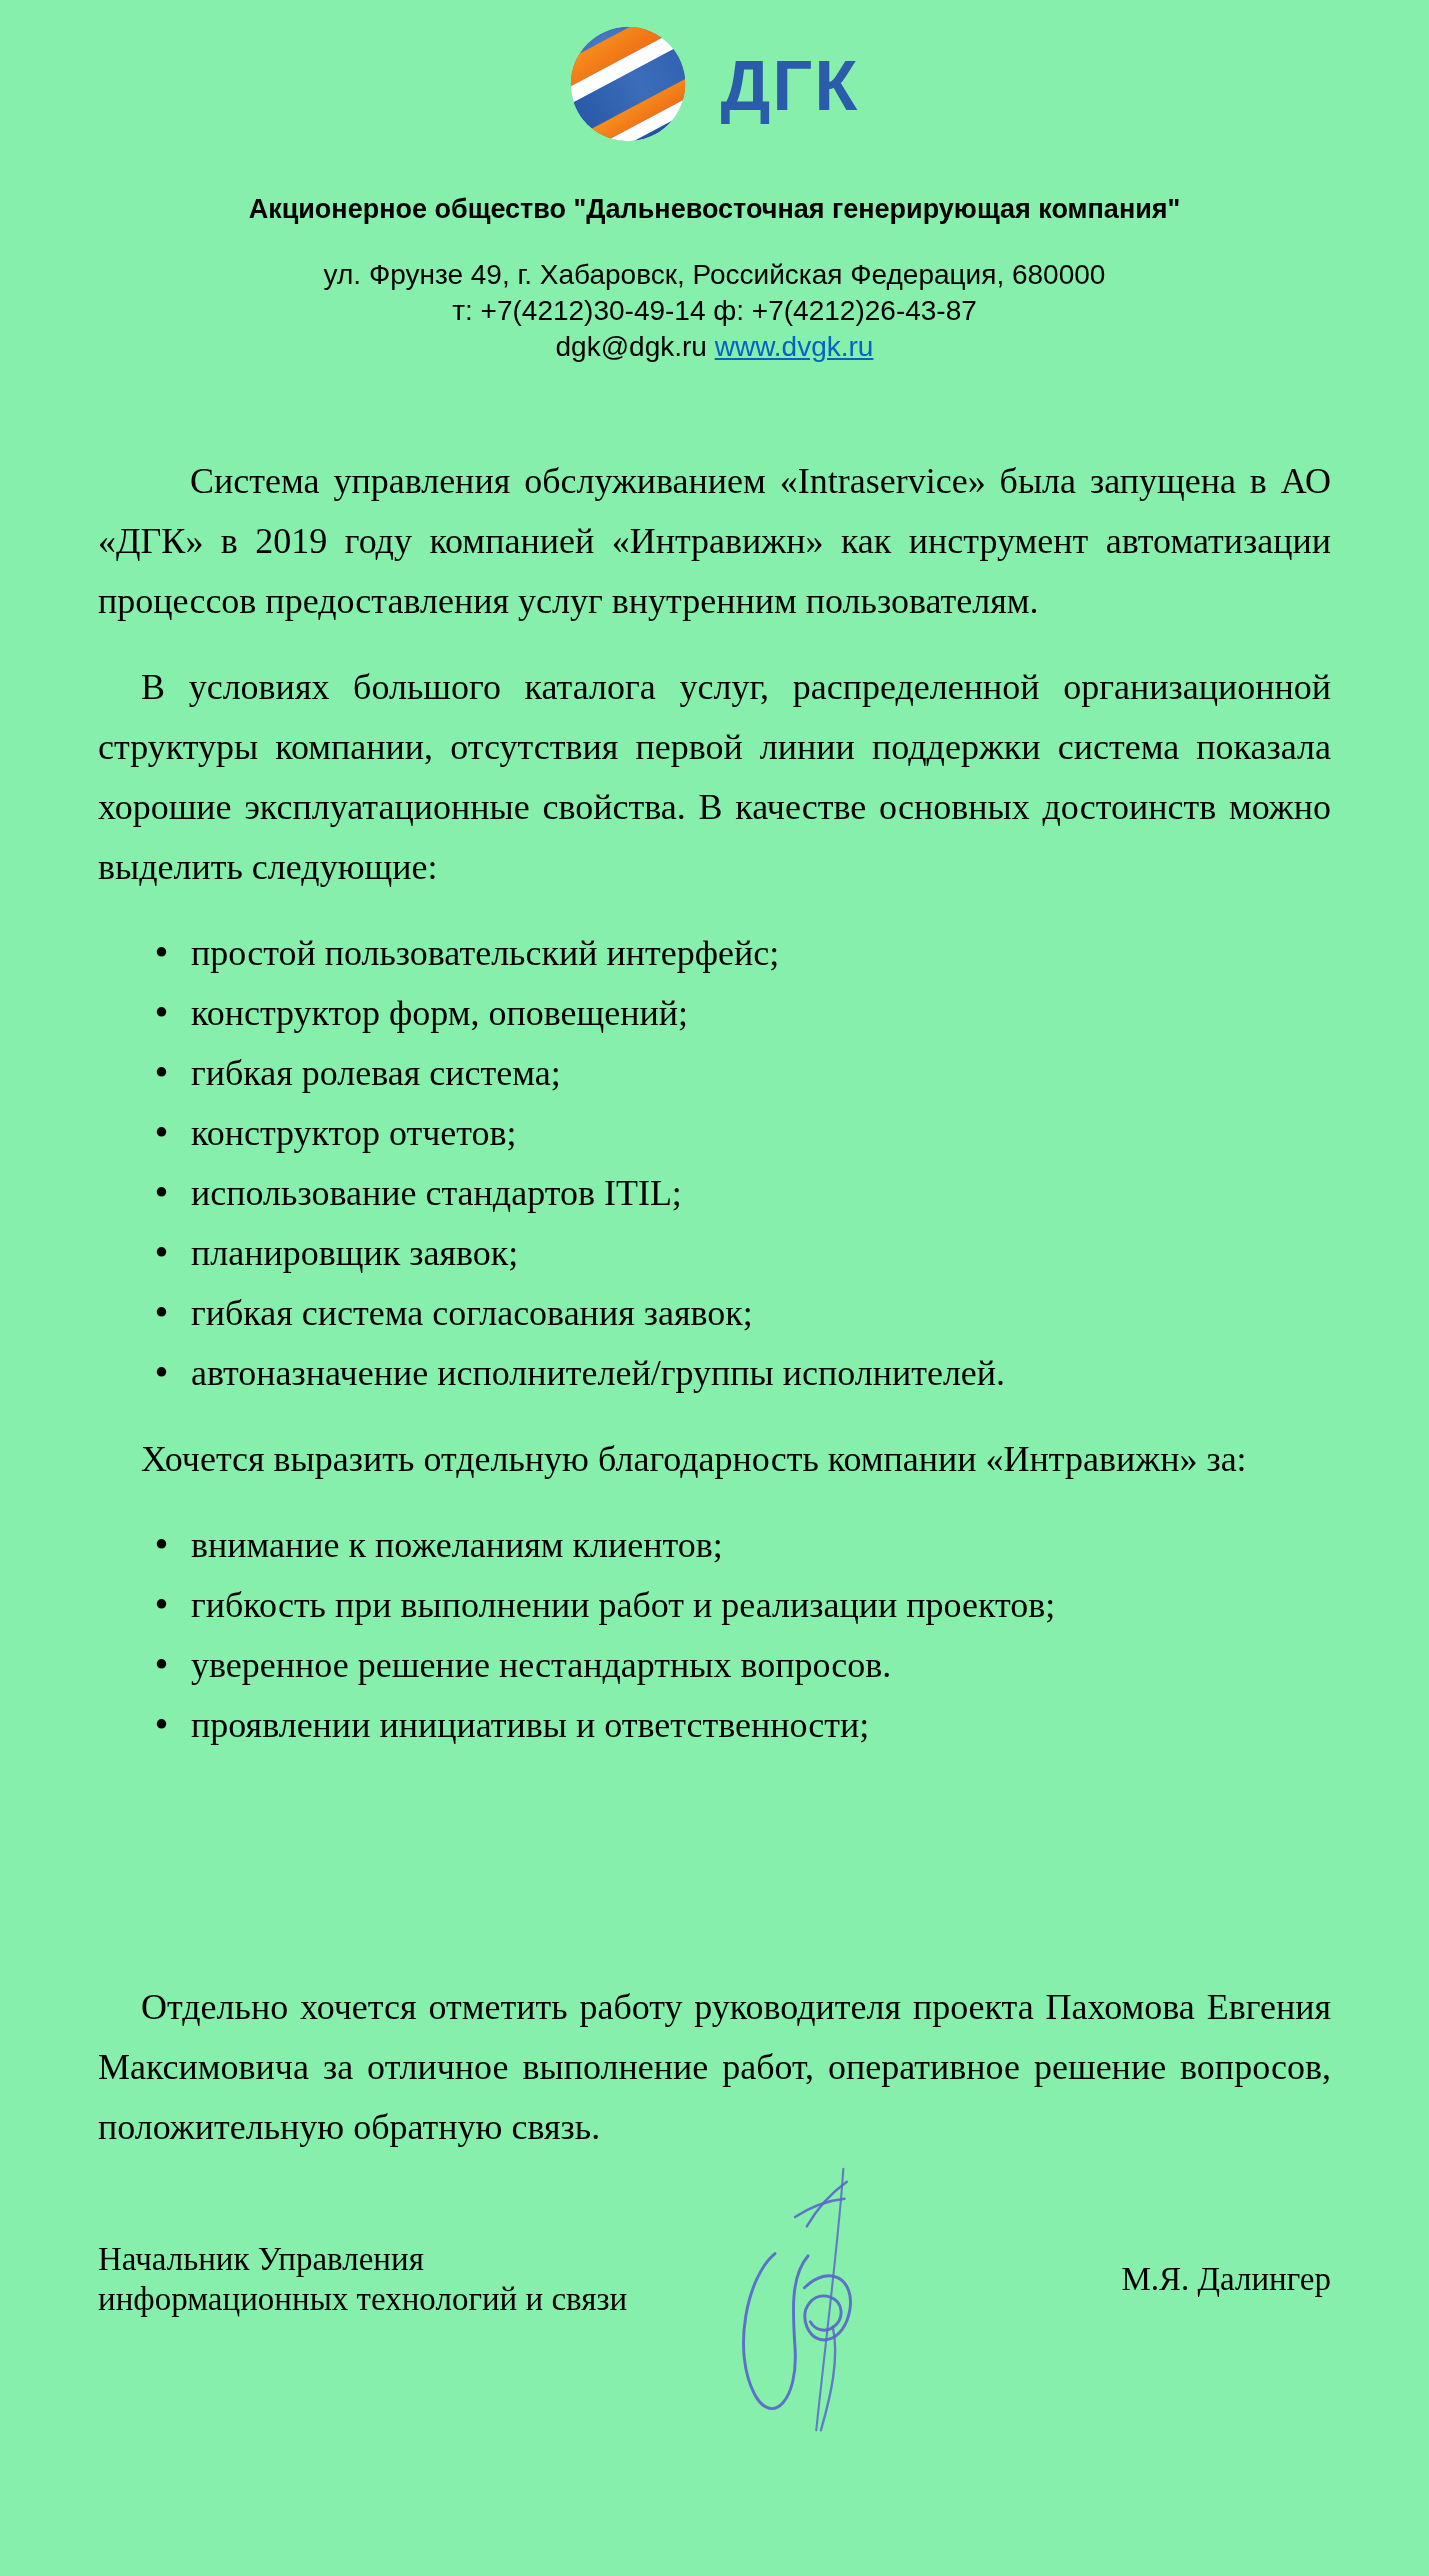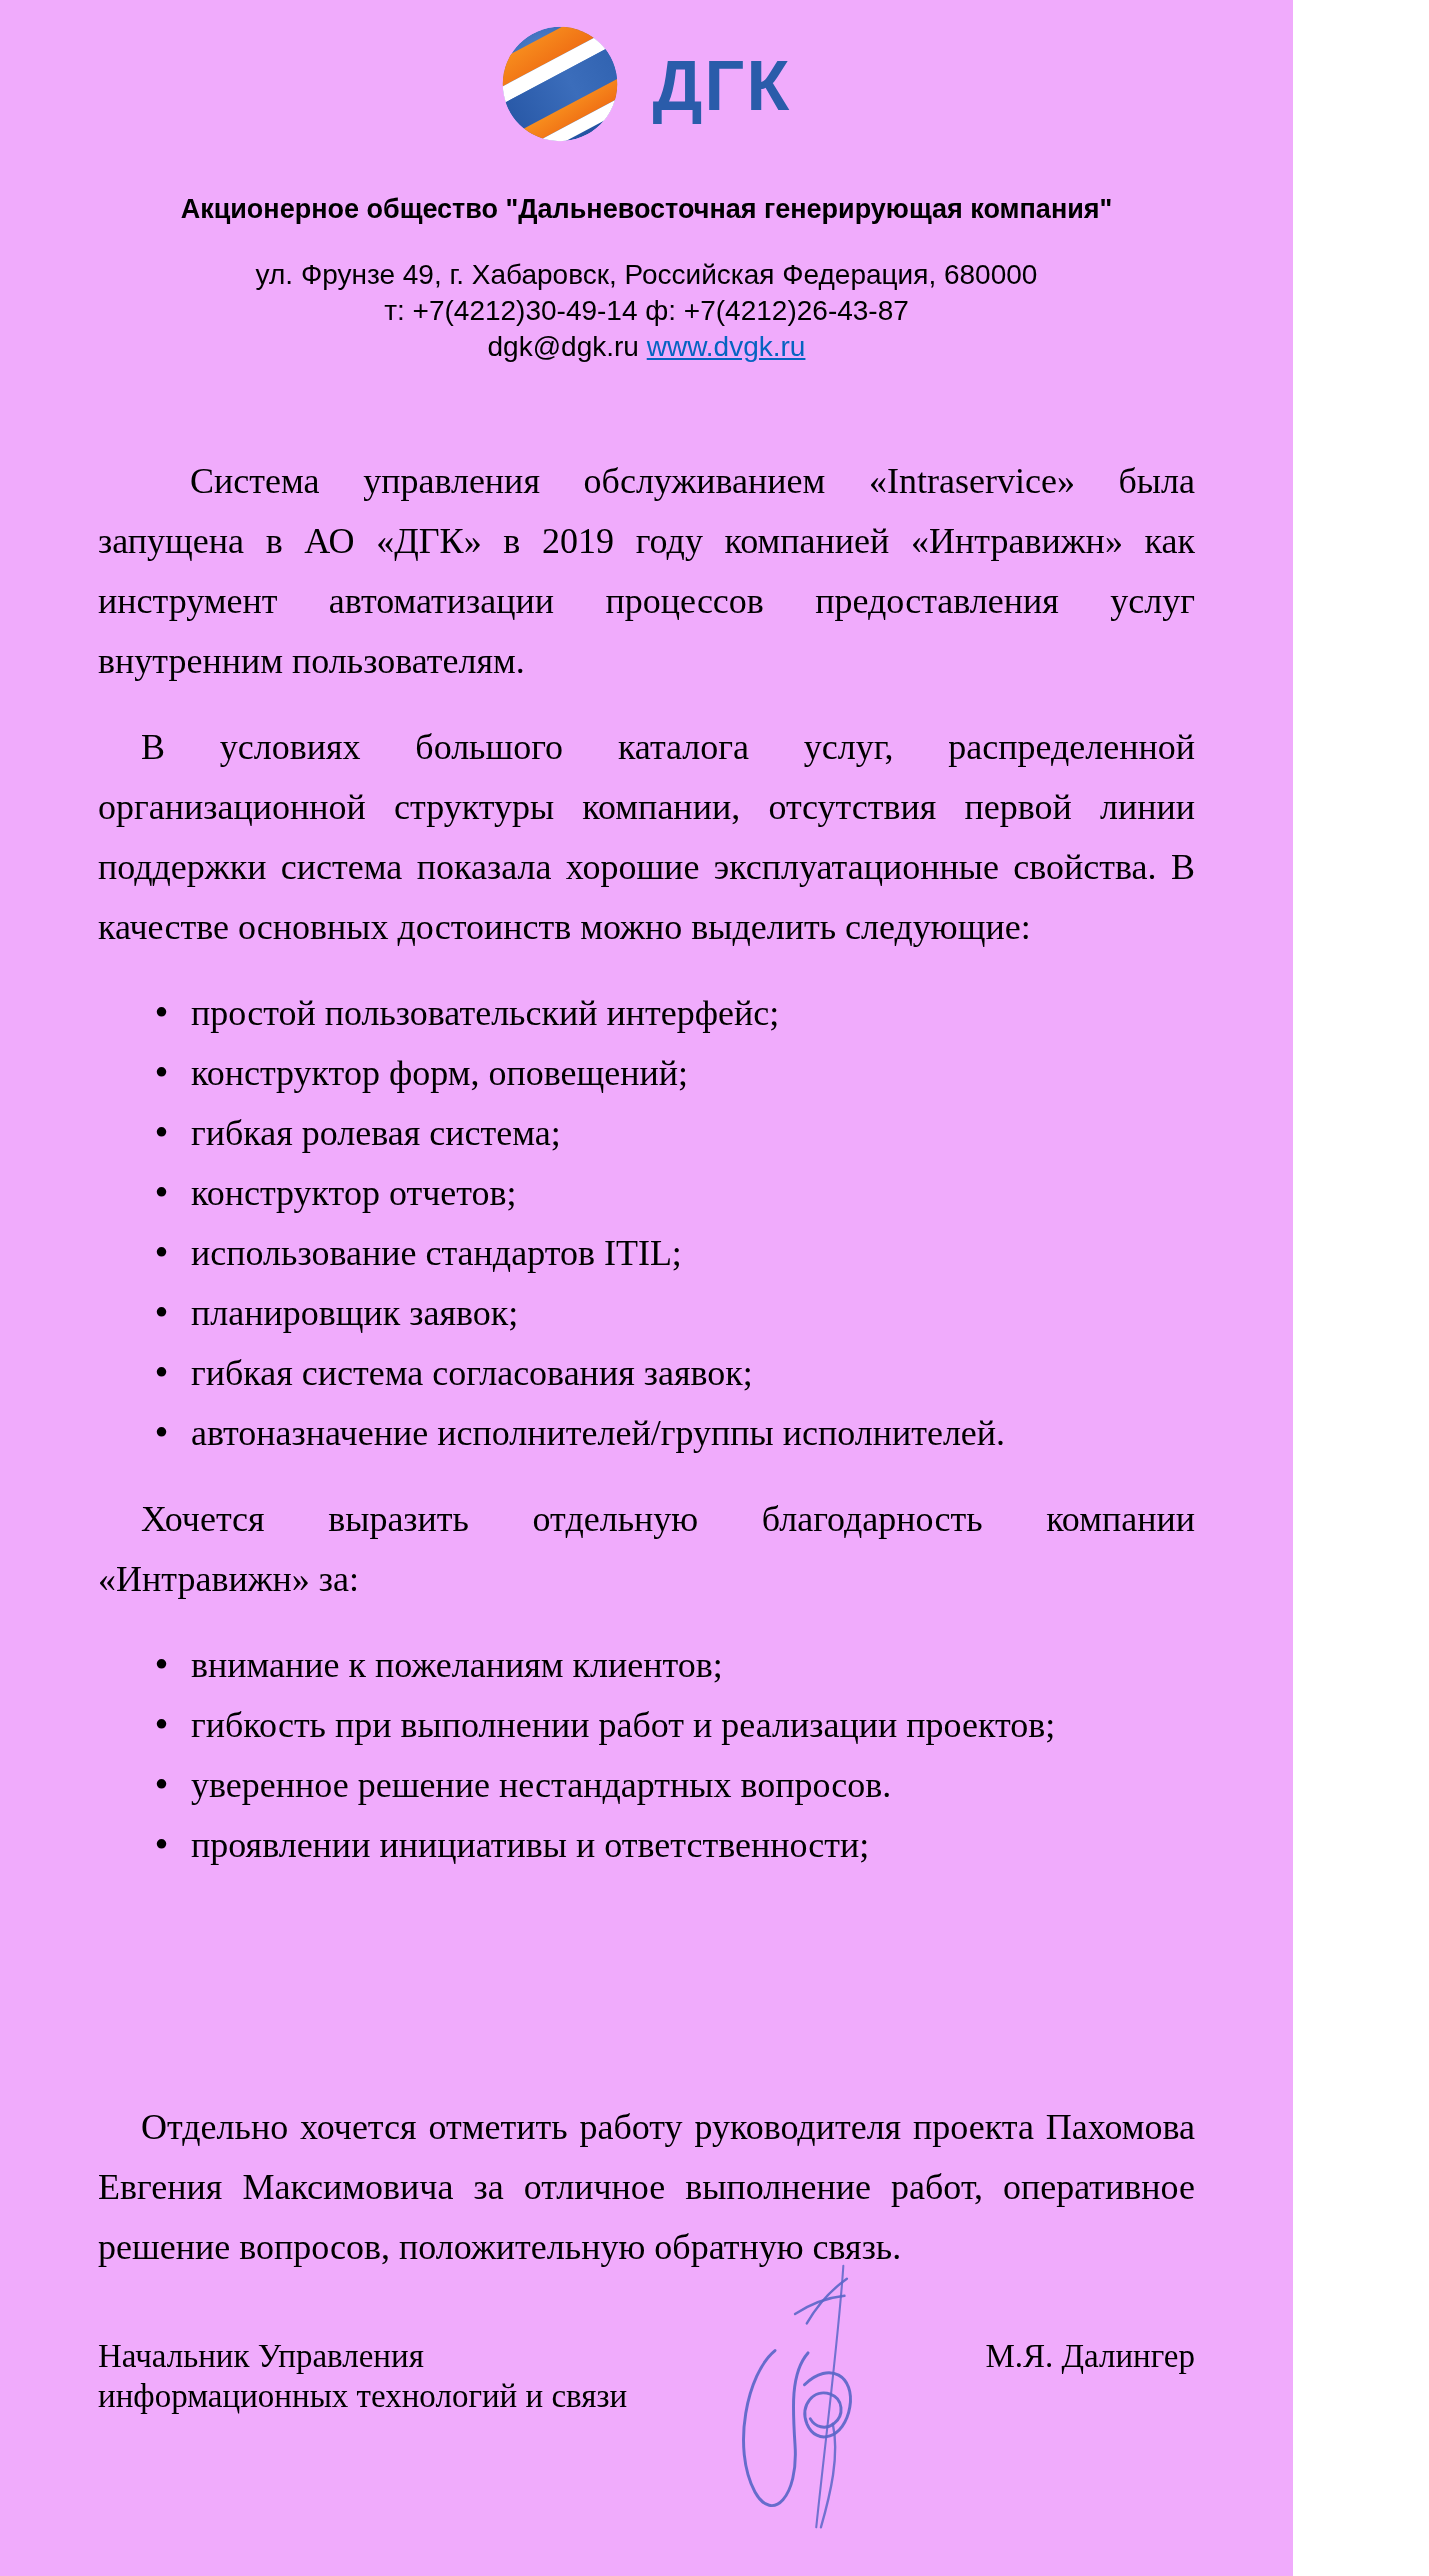--- a/index.html
+++ b/index.html
@@ -1,18 +1,18 @@
 <!DOCTYPE html>
 <html lang="ru" style="font-size:9.2px"><head>
 <meta charset="utf-8">
 <style>
   html,body{margin:0;padding:0;background:#ffffff;}
   .page{
-    width:1293px;height:2576px;box-sizing:border-box;
-    padding:23px 98px 0 98px;position:relative;background:#f0abfc;
+    width:1429px;height:2576px;box-sizing:border-box;
+    padding:23px 98px 0 98px;position:relative;background:#86efac;
     color:#000;overflow:hidden;
   }
   
   .logo-row{display:flex;justify-content:center;align-items:center;gap:33px;height:122px;}
   .logo-text{
     font-family:"Liberation Sans",sans-serif;font-weight:bold;
     font-size:70px;color:#2a5caa;letter-spacing:2.3px;line-height:1;
     padding-top:3.5px;
   }
   .company-name{
@@ -34,21 +34,21 @@
   ul.doc-list{list-style:none;margin:0 0 26px 0;padding:0 0 0 46px;}
   ul.doc-list li{position:relative;padding-left:47px;line-height:60px;}
   ul.doc-list li .bullet{
     position:absolute;left:0;top:0;width:35px;text-align:center;
     font-family:"Liberation Serif",serif;
   }
   ul.doc-list li .bullet::before{content:"\2022";font-size:40px;}
   p.pm-paragraph{margin-top:222px;}
   
   .signature-row{
-    margin-top:59px;display:flex;align-items:flex-start;position:relative;
+    margin-top:82px;display:flex;align-items:center;position:relative;
     font-family:"Liberation Serif",serif;font-size:33px;line-height:40px;gap:12px;
   }
   .signature-position{white-space:nowrap;}
   .signature-name{margin-left:auto;white-space:nowrap;}
   .signature-art{position:absolute;left:622px;top:-75px;pointer-events:none;}
 </style>
 </head>
 <body>
 
 <div class="page">

